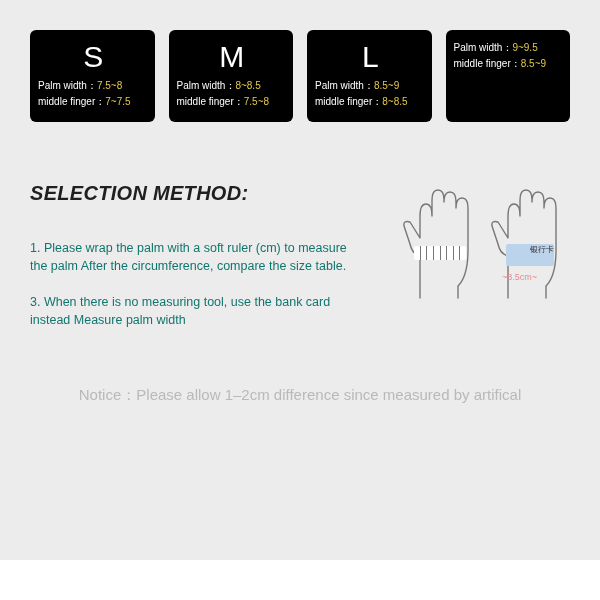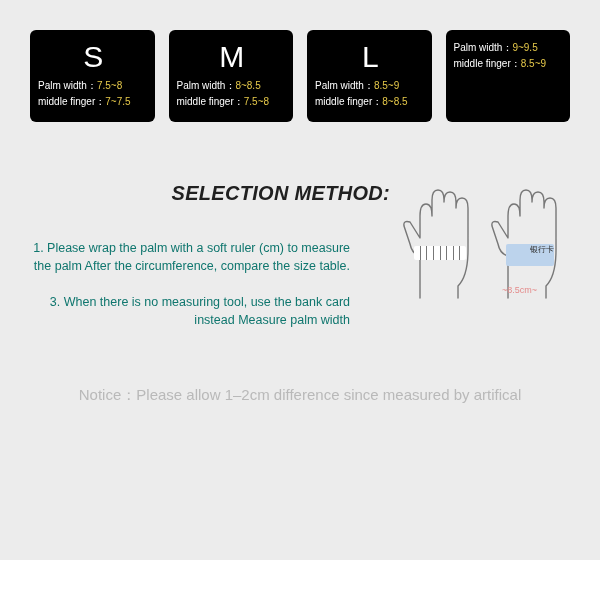--- a/index.html
+++ b/index.html
@@ -39,21 +39,21 @@
     line-height: 1.6;
     white-space: nowrap;
   }
   .size-label { color: #ffffff; }
   .size-val { color: #e6c94a; }
   .content {
     display: flex;
     margin-top: 60px;
     gap: 10px;
   }
-  .text-col { flex: 1; text-align: right; }
+  .text-col { flex: 1; }
   .heading {
     font-size: 20px;
     font-weight: 800;
     font-style: italic;
     color: #202020;
     margin-bottom: 34px;
     letter-spacing: 0.3px;
   }
   .step {
     font-size: 12.5px;
@@ -98,21 +98,21 @@
     border-radius: 2px;
     font-size: 8px;
     color: #333;
     text-align: right;
     line-height: 11px;
     padding-top: 0px;
   }
   .measure-txt {
     position: absolute;
     left: 14px;
-    top: 99px;
+    top: 86px;
     font-size: 9px;
     color: #e48b8b;
   }
   .notice {
     margin-top: 38px;
     text-align: center;
     font-size: 15px;
     color: #b9b9b9;
   }
 </style>

